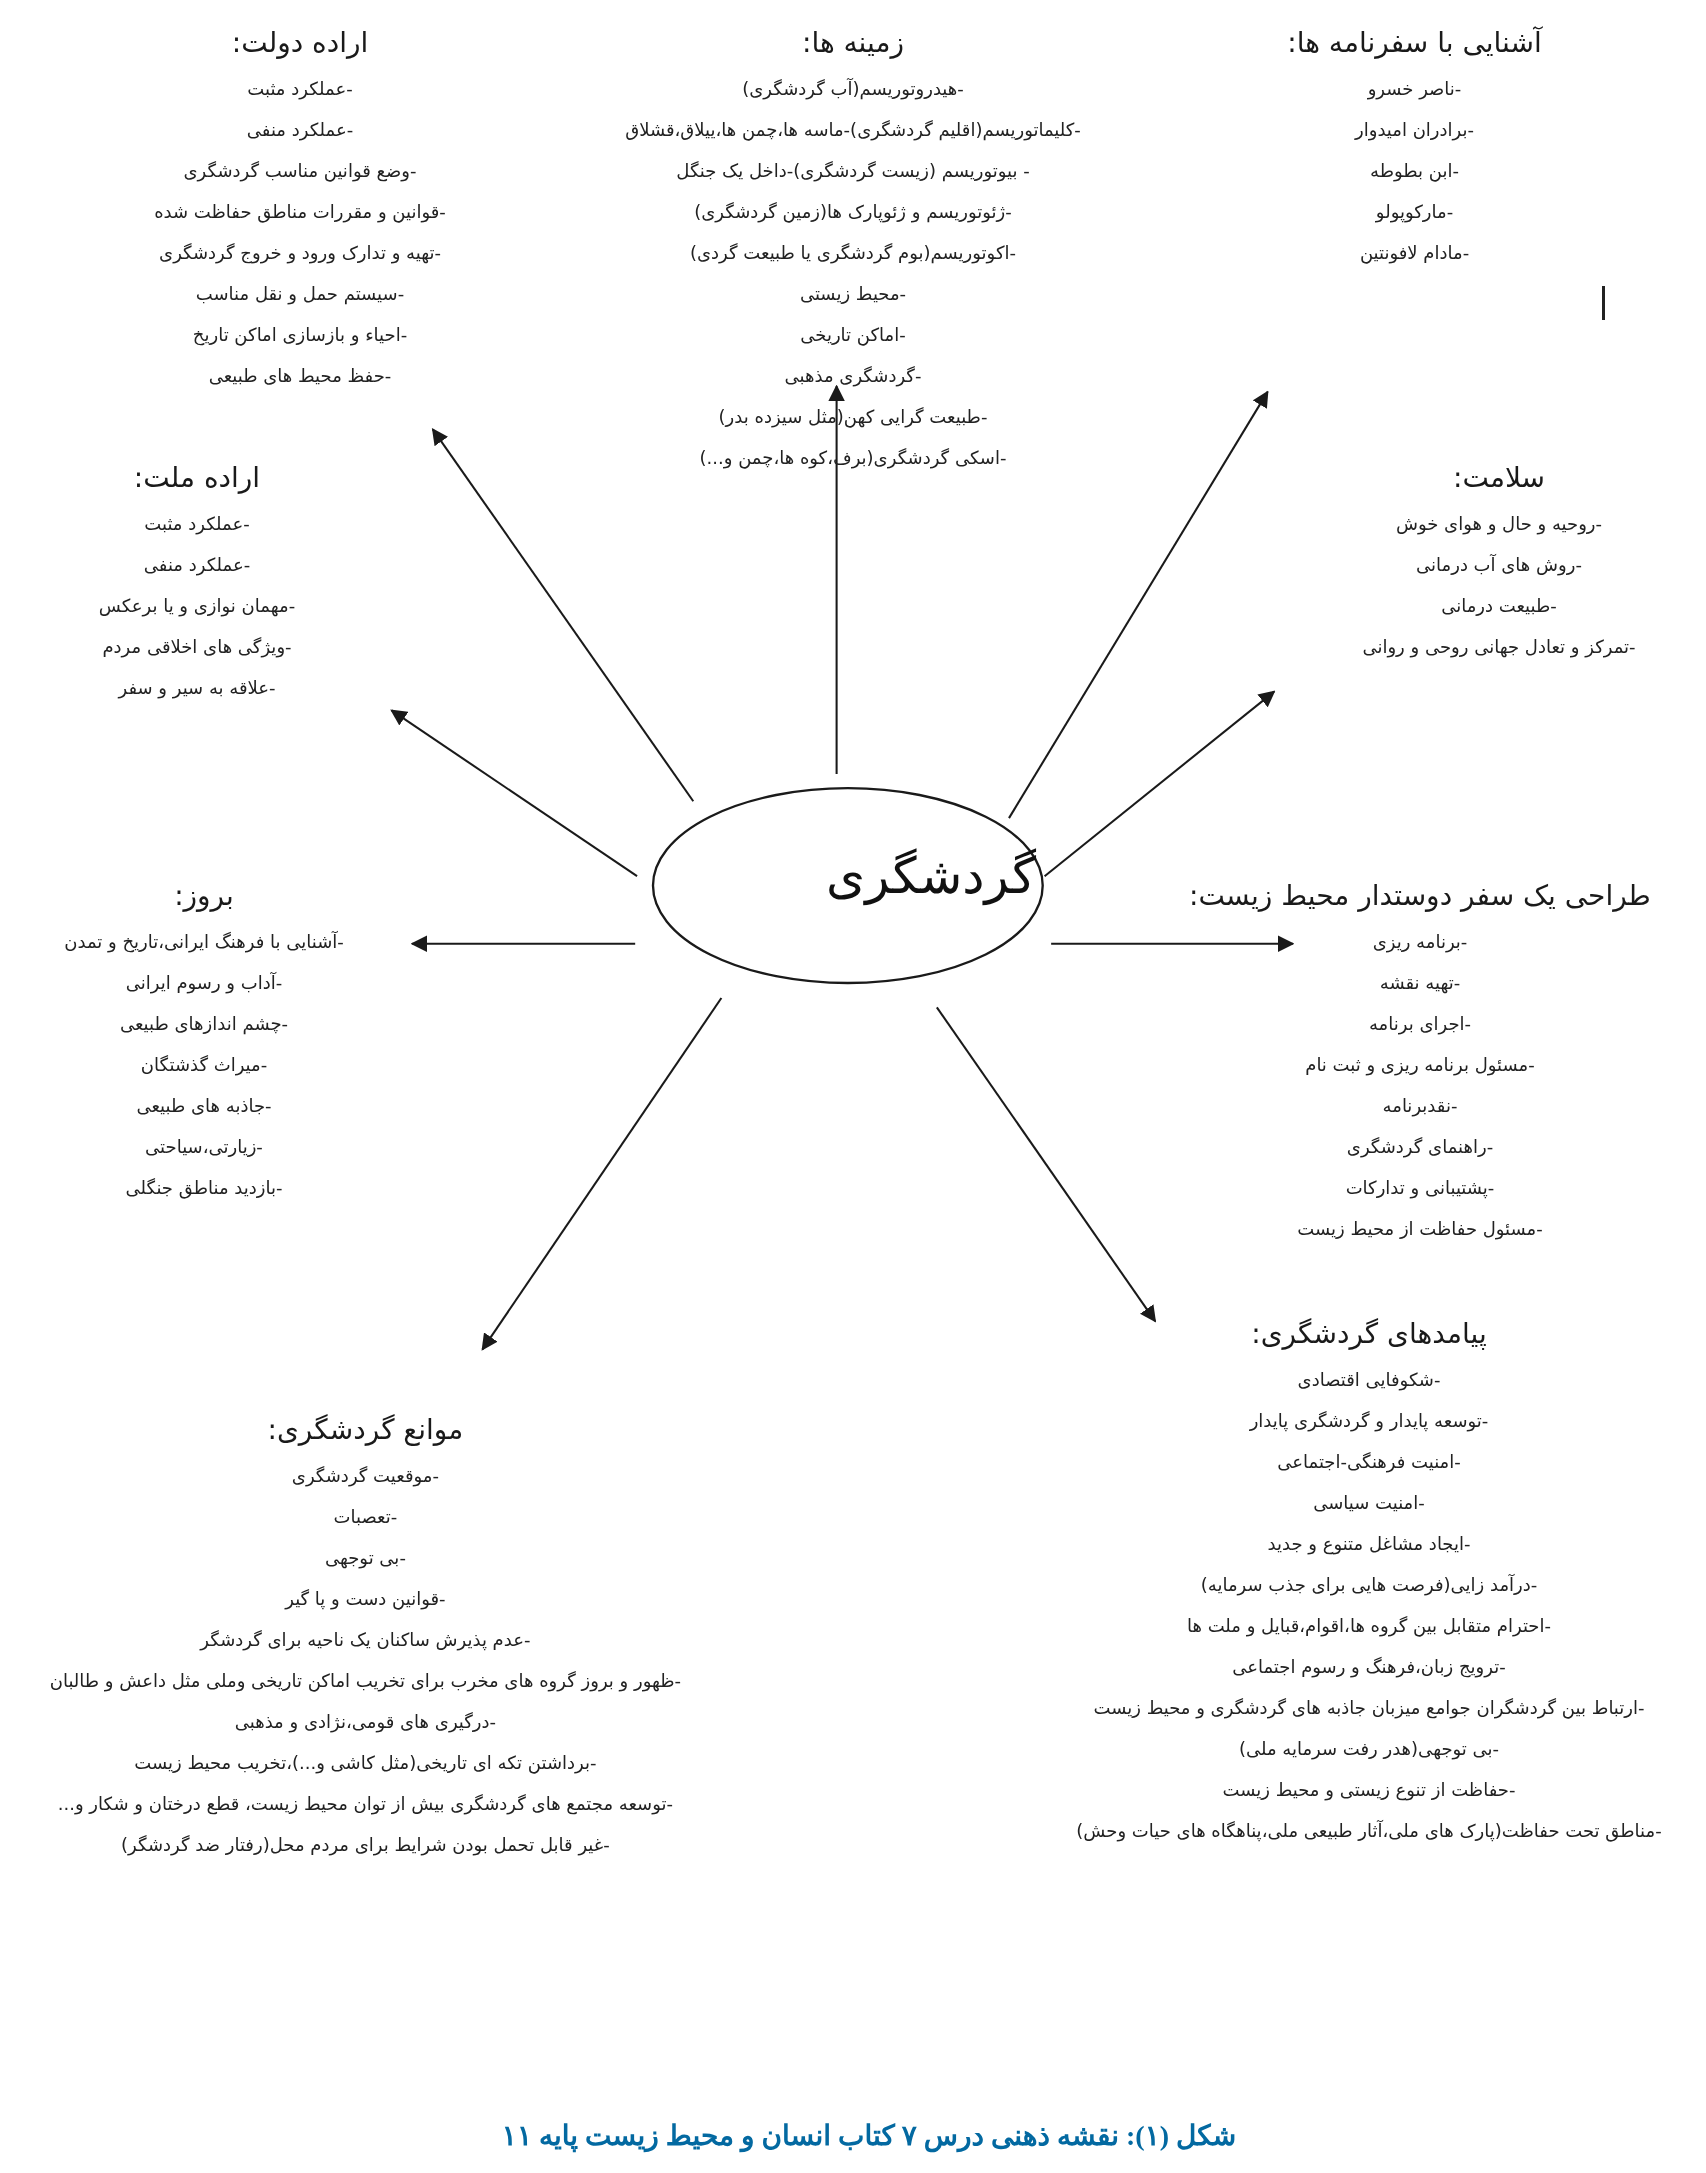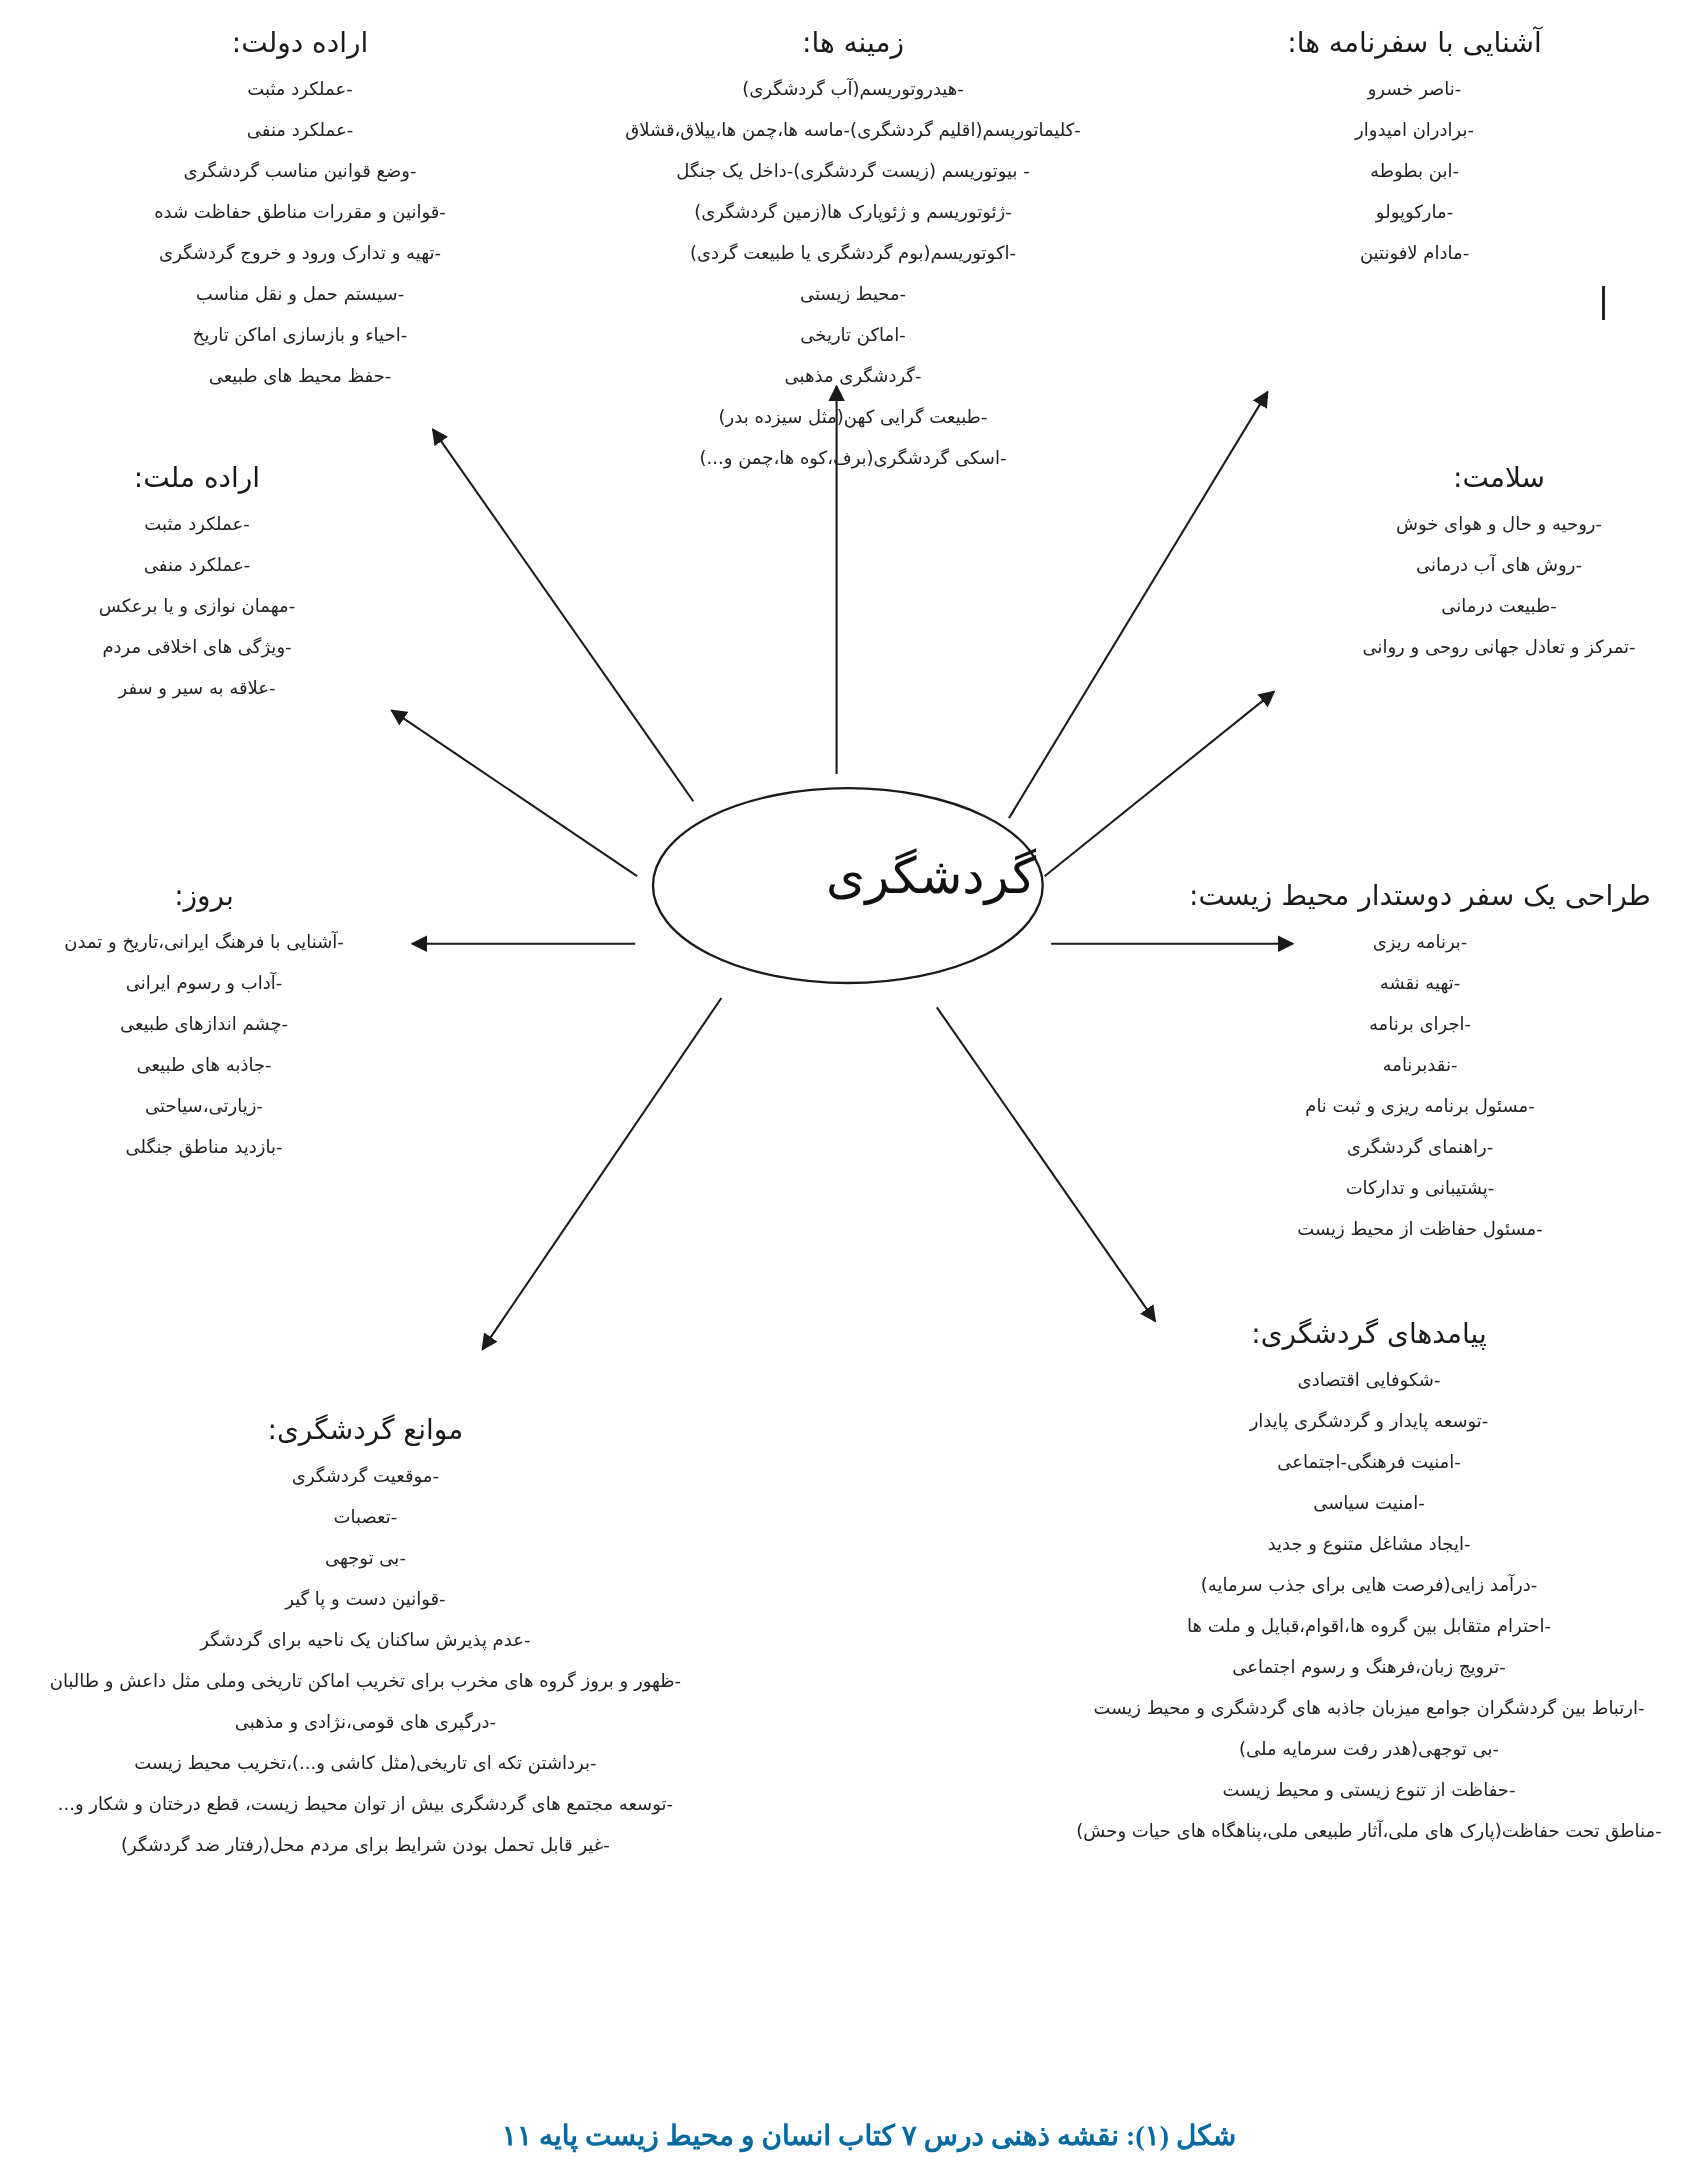--- a/index.html
+++ b/index.html
@@ -90,32 +90,33 @@
   <div class="item">-روش های آب درمانی</div>
   <div class="item">-طبیعت درمانی</div>
   <div class="item">-تمرکز و تعادل جهانی روحی و روانی</div>
 </div>
 
 <div class="block" style="left:0px; top:866px; width:408px;">
   <div class="title">بروز:</div>
   <div class="item">-آشنایی با فرهنگ ایرانی،تاریخ و تمدن</div>
   <div class="item">-آداب و رسوم ایرانی</div>
   <div class="item">-چشم اندازهای طبیعی</div>
+  <div class="item">-میراث گذشتگان</div>
   <div class="item">-جاذبه های طبیعی</div>
   <div class="item">-زیارتی،سیاحتی</div>
   <div class="item">-بازدید مناطق جنگلی</div>
 </div>
 
 <div class="block" style="left:1134px; top:866px; width:572px;">
   <div class="title" style="text-align:center;">طراحی یک سفر دوستدار محیط زیست:</div>
   <div class="item">-برنامه ریزی</div>
   <div class="item">-تهیه نقشه</div>
   <div class="item">-اجرای برنامه</div>
+  <div class="item">-مسئول برنامه ریزی و ثبت نام</div>
   <div class="item">-نقدبرنامه</div>
-  <div class="item">-مسئول برنامه ریزی و ثبت نام</div>
   <div class="item">-راهنمای گردشگری</div>
   <div class="item">-پشتیبانی و تدارکات</div>
   <div class="item">-مسئول حفاظت از محیط زیست</div>
 </div>
 
 <div class="block" style="left:9.4px; top:1400px; width:712px;">
   <div class="title">موانع گردشگری:</div>
   <div class="item">-موقعیت گردشگری</div>
   <div class="item">-تعصبات</div>
   <div class="item">-بی توجهی</div>

